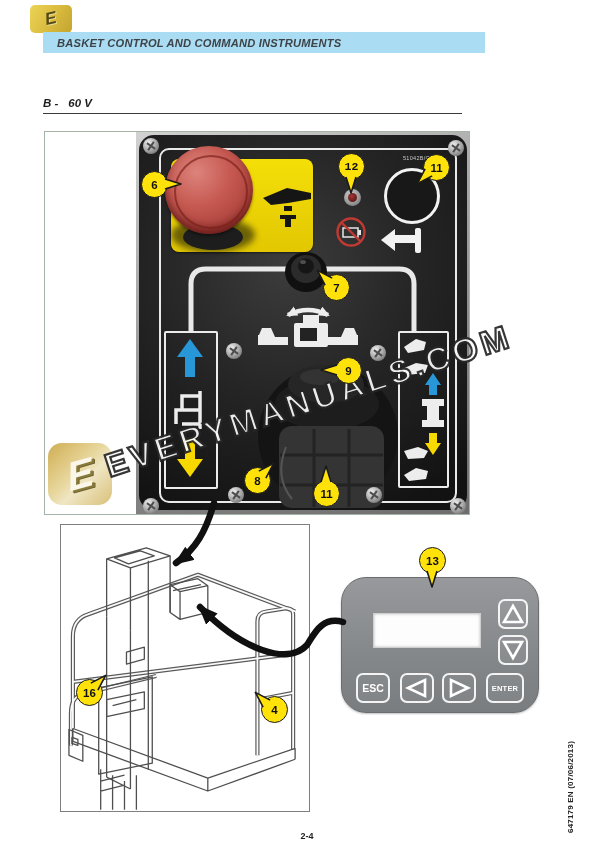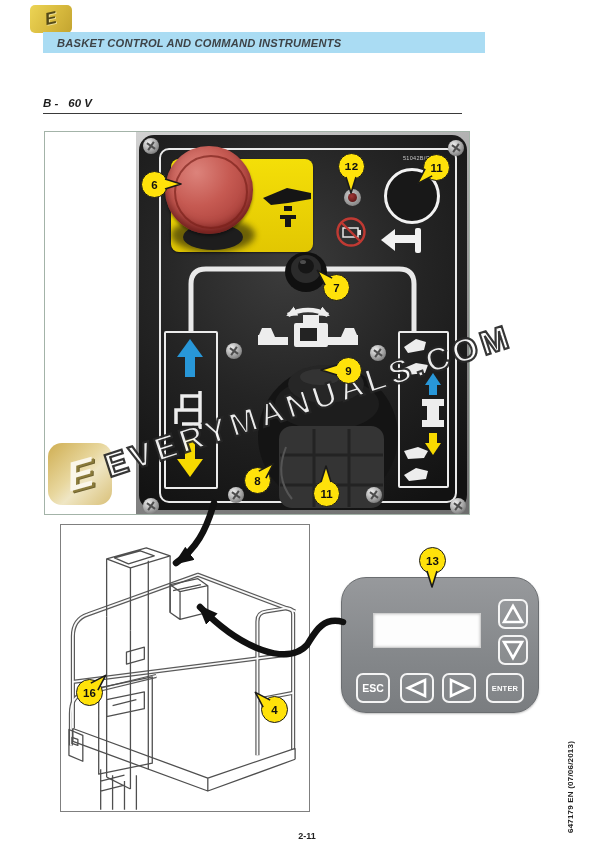--- a/index.html
+++ b/index.html
@@ -390,15 +390,15 @@
       </svg>
     <b>16</b>
     </div>
   <div class="callout" style="left:261px;top:696px;">
     <svg class="tail t-ul" viewBox="0 0 18 18">
         <path d="M1,4 L17,9 L1,14" fill="#ffe20a" stroke="#1a1a1a" stroke-width="1.6" stroke-linejoin="round"></path>
       </svg>
     <b>4</b>
     </div>
 
-  <div class="abs" id="pagenum">2-11</div>
+  <div class="abs" id="pagenum">2-4</div>
   <div class="abs" id="doccode">647179 EN (07/06/2013)</div>
 </div>
 
 </body></html>

